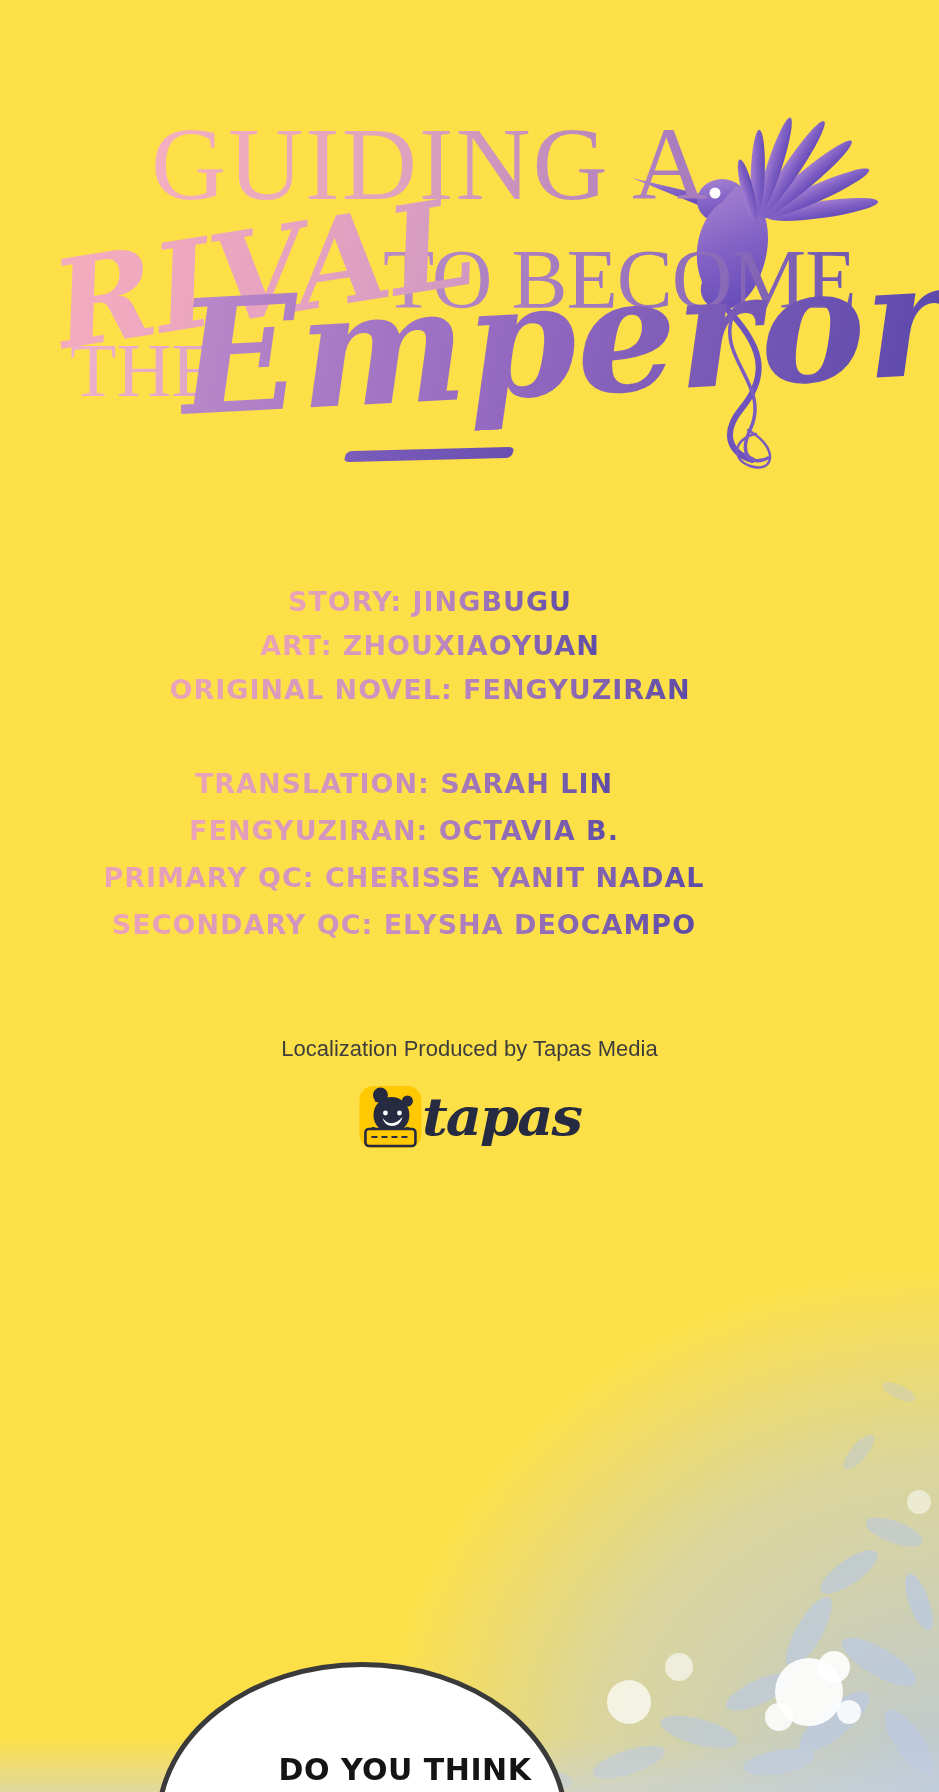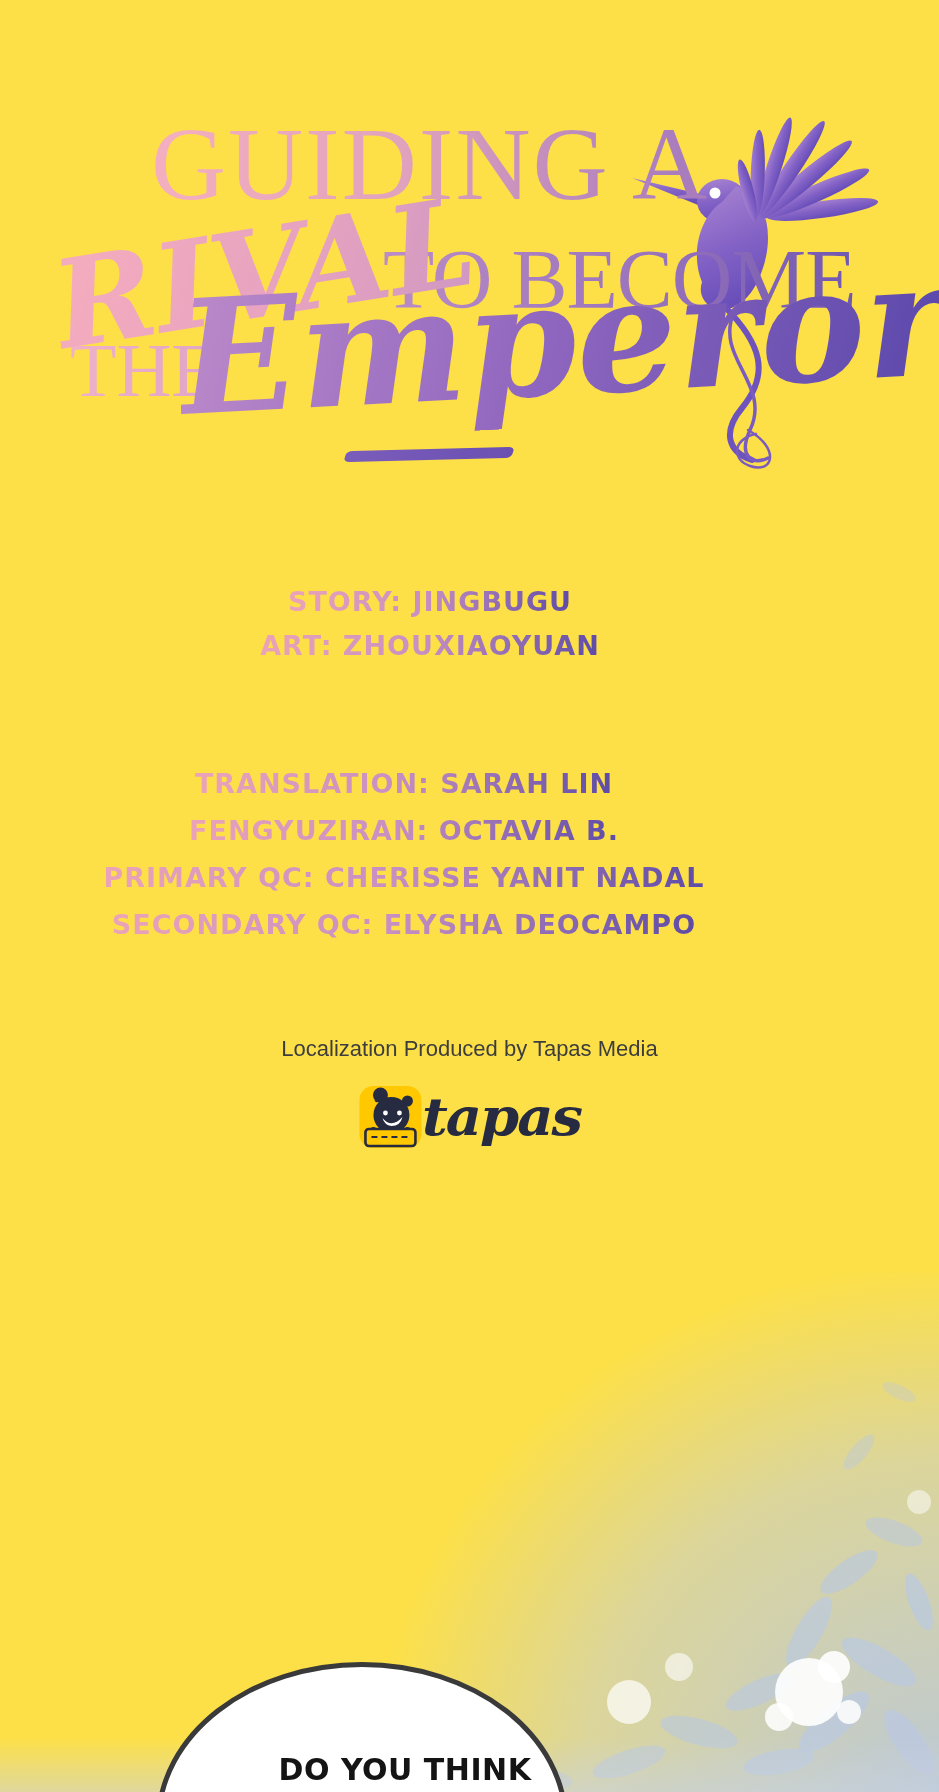--- a/index.html
+++ b/index.html
@@ -176,20 +176,23 @@
     </g>
   </svg>
 
   <div id="credits-production">
     <div class="credit-line">
       <span class="grad-text">STORY: JINGBUGU</span>
     </div>
     <div class="credit-line">
       <span class="grad-text">ART: ZHOUXIAOYUAN</span>
     </div>
+    <div class="credit-line">
+      <span class="grad-text">ORIGINAL NOVEL: FENGYUZIRAN</span>
+    </div>
   </div>
 
   <div id="credits-localization">
     <div class="credit-line">
       <span class="grad-text">TRANSLATION: SARAH LIN</span>
     </div>
     <div class="credit-line">
       <span class="grad-text">FENGYUZIRAN: OCTAVIA B.</span>
     </div>
     <div class="credit-line">

